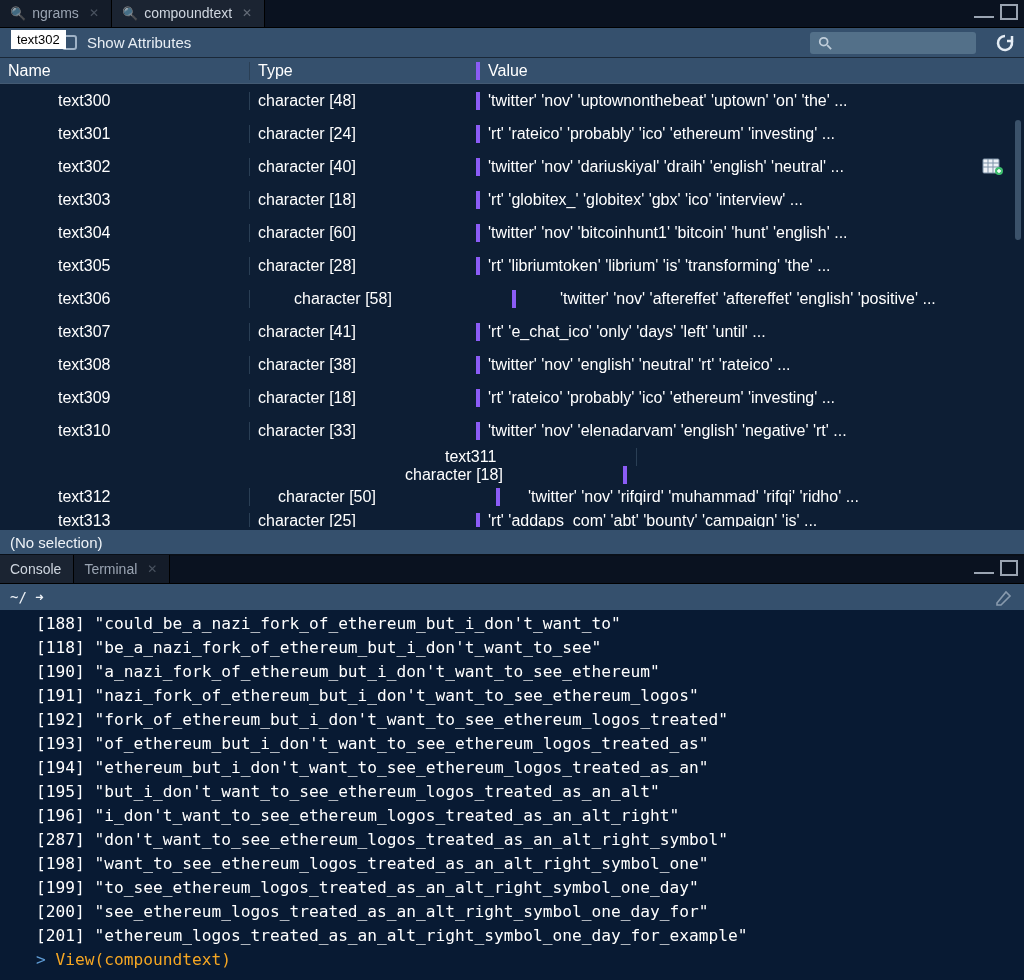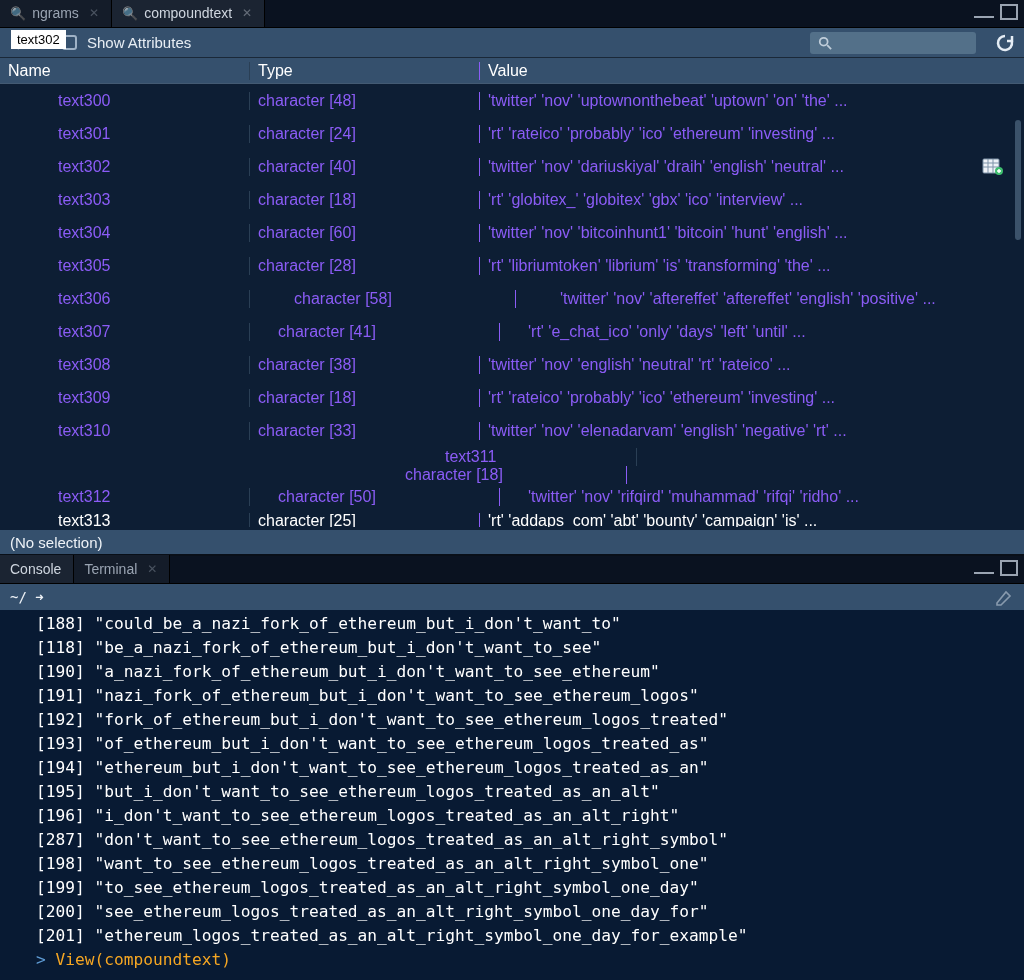--- a/index.html
+++ b/index.html
@@ -85,32 +85,32 @@
 
   
   .thead {
     display:flex; background:#35506d;
     height:26px; align-items:center;
     border-bottom:1px solid #435a73;
     font-size:16px; color:#fff;
   }
   .thead .col, .trow .col { padding:0 8px; }
   .col-name { width:250px; border-right:1px solid #2a3f55;}
-  .col-type { width:230px; border-right:1px solid #8b5cf6;}
+  .col-type { width:230px; border-right:4px solid #8b5cf6;}
   .col-value { flex:1; }
 
   
   .tbody {
     flex:1; overflow:hidden; background:#0d1e34;
     position:relative;
   }
   .trow {
     display:flex; align-items:center;
     height:33px;
-    color:#8b5cf6;
+    color:#ffffff;
     font-size:16px;
     padding-top:1px;
   }
   .trow .col-name { padding-left:58px; }
   .trow .col-value { white-space:nowrap; overflow:hidden; text-overflow:clip; padding-right:50px; }
 
   .row-action-icon {
     position:absolute;
     right:20px;
   }
@@ -265,21 +265,21 @@
         <div class="trow" style="position: relative;">
           <div class="col col-name">text305</div>
           <div class="col col-type">character [28]</div>
           <div class="col col-value">'rt' 'libriumtoken' 'librium' 'is' 'transforming' 'the' ...</div>
         </div>
         <div class="trow" style="position: relative; gap: 36px;">
           <div class="col col-name">text306</div>
           <div class="col col-type">character [58]</div>
           <div class="col col-value">'twitter' 'nov' 'aftereffet' 'aftereffet' 'english' 'positive' ...</div>
         </div>
-        <div class="trow" style="position: relative; gap: 20px;">
+        <div class="trow" style="position: relative;">
           <div class="col col-name">text307</div>
           <div class="col col-type">character [41]</div>
           <div class="col col-value">'rt' 'e_chat_ico' 'only' 'days' 'left' 'until' ...</div>
         </div>
         <div class="trow" style="position: relative;">
           <div class="col col-name">text308</div>
           <div class="col col-type">character [38]</div>
           <div class="col col-value">'twitter' 'nov' 'english' 'neutral' 'rt' 'rateico' ...</div>
         </div>
         <div class="trow" style="position: relative;">

